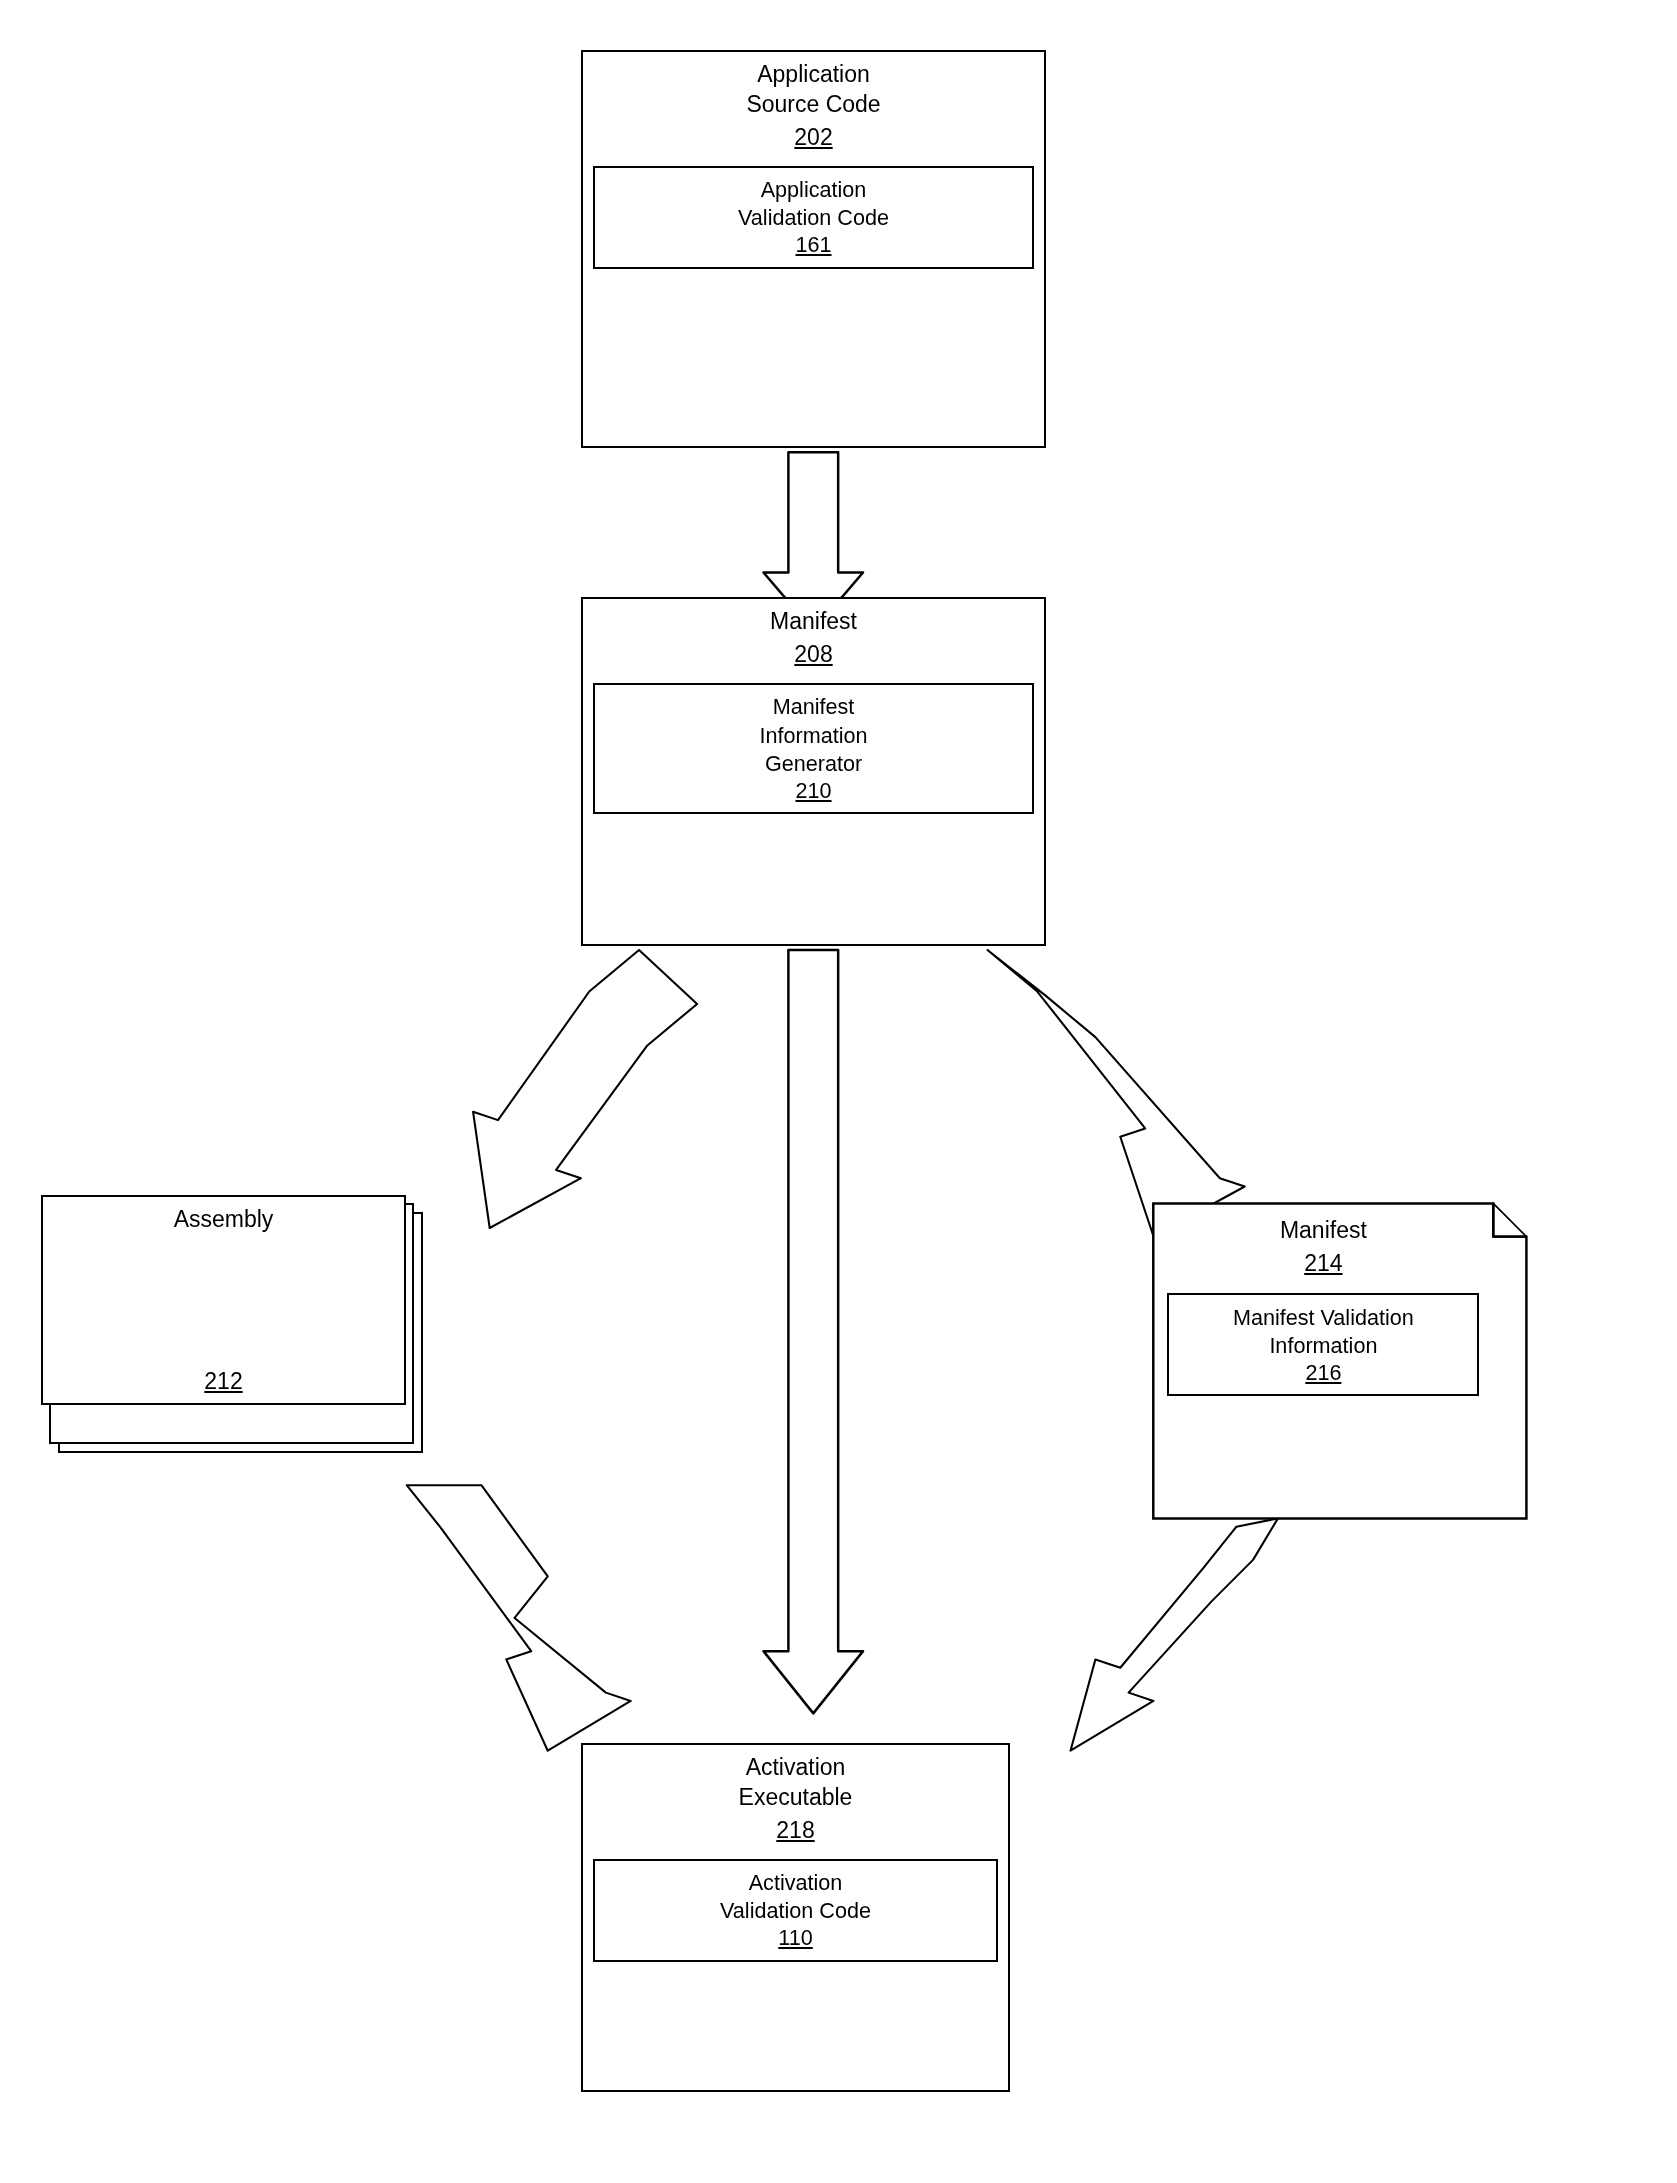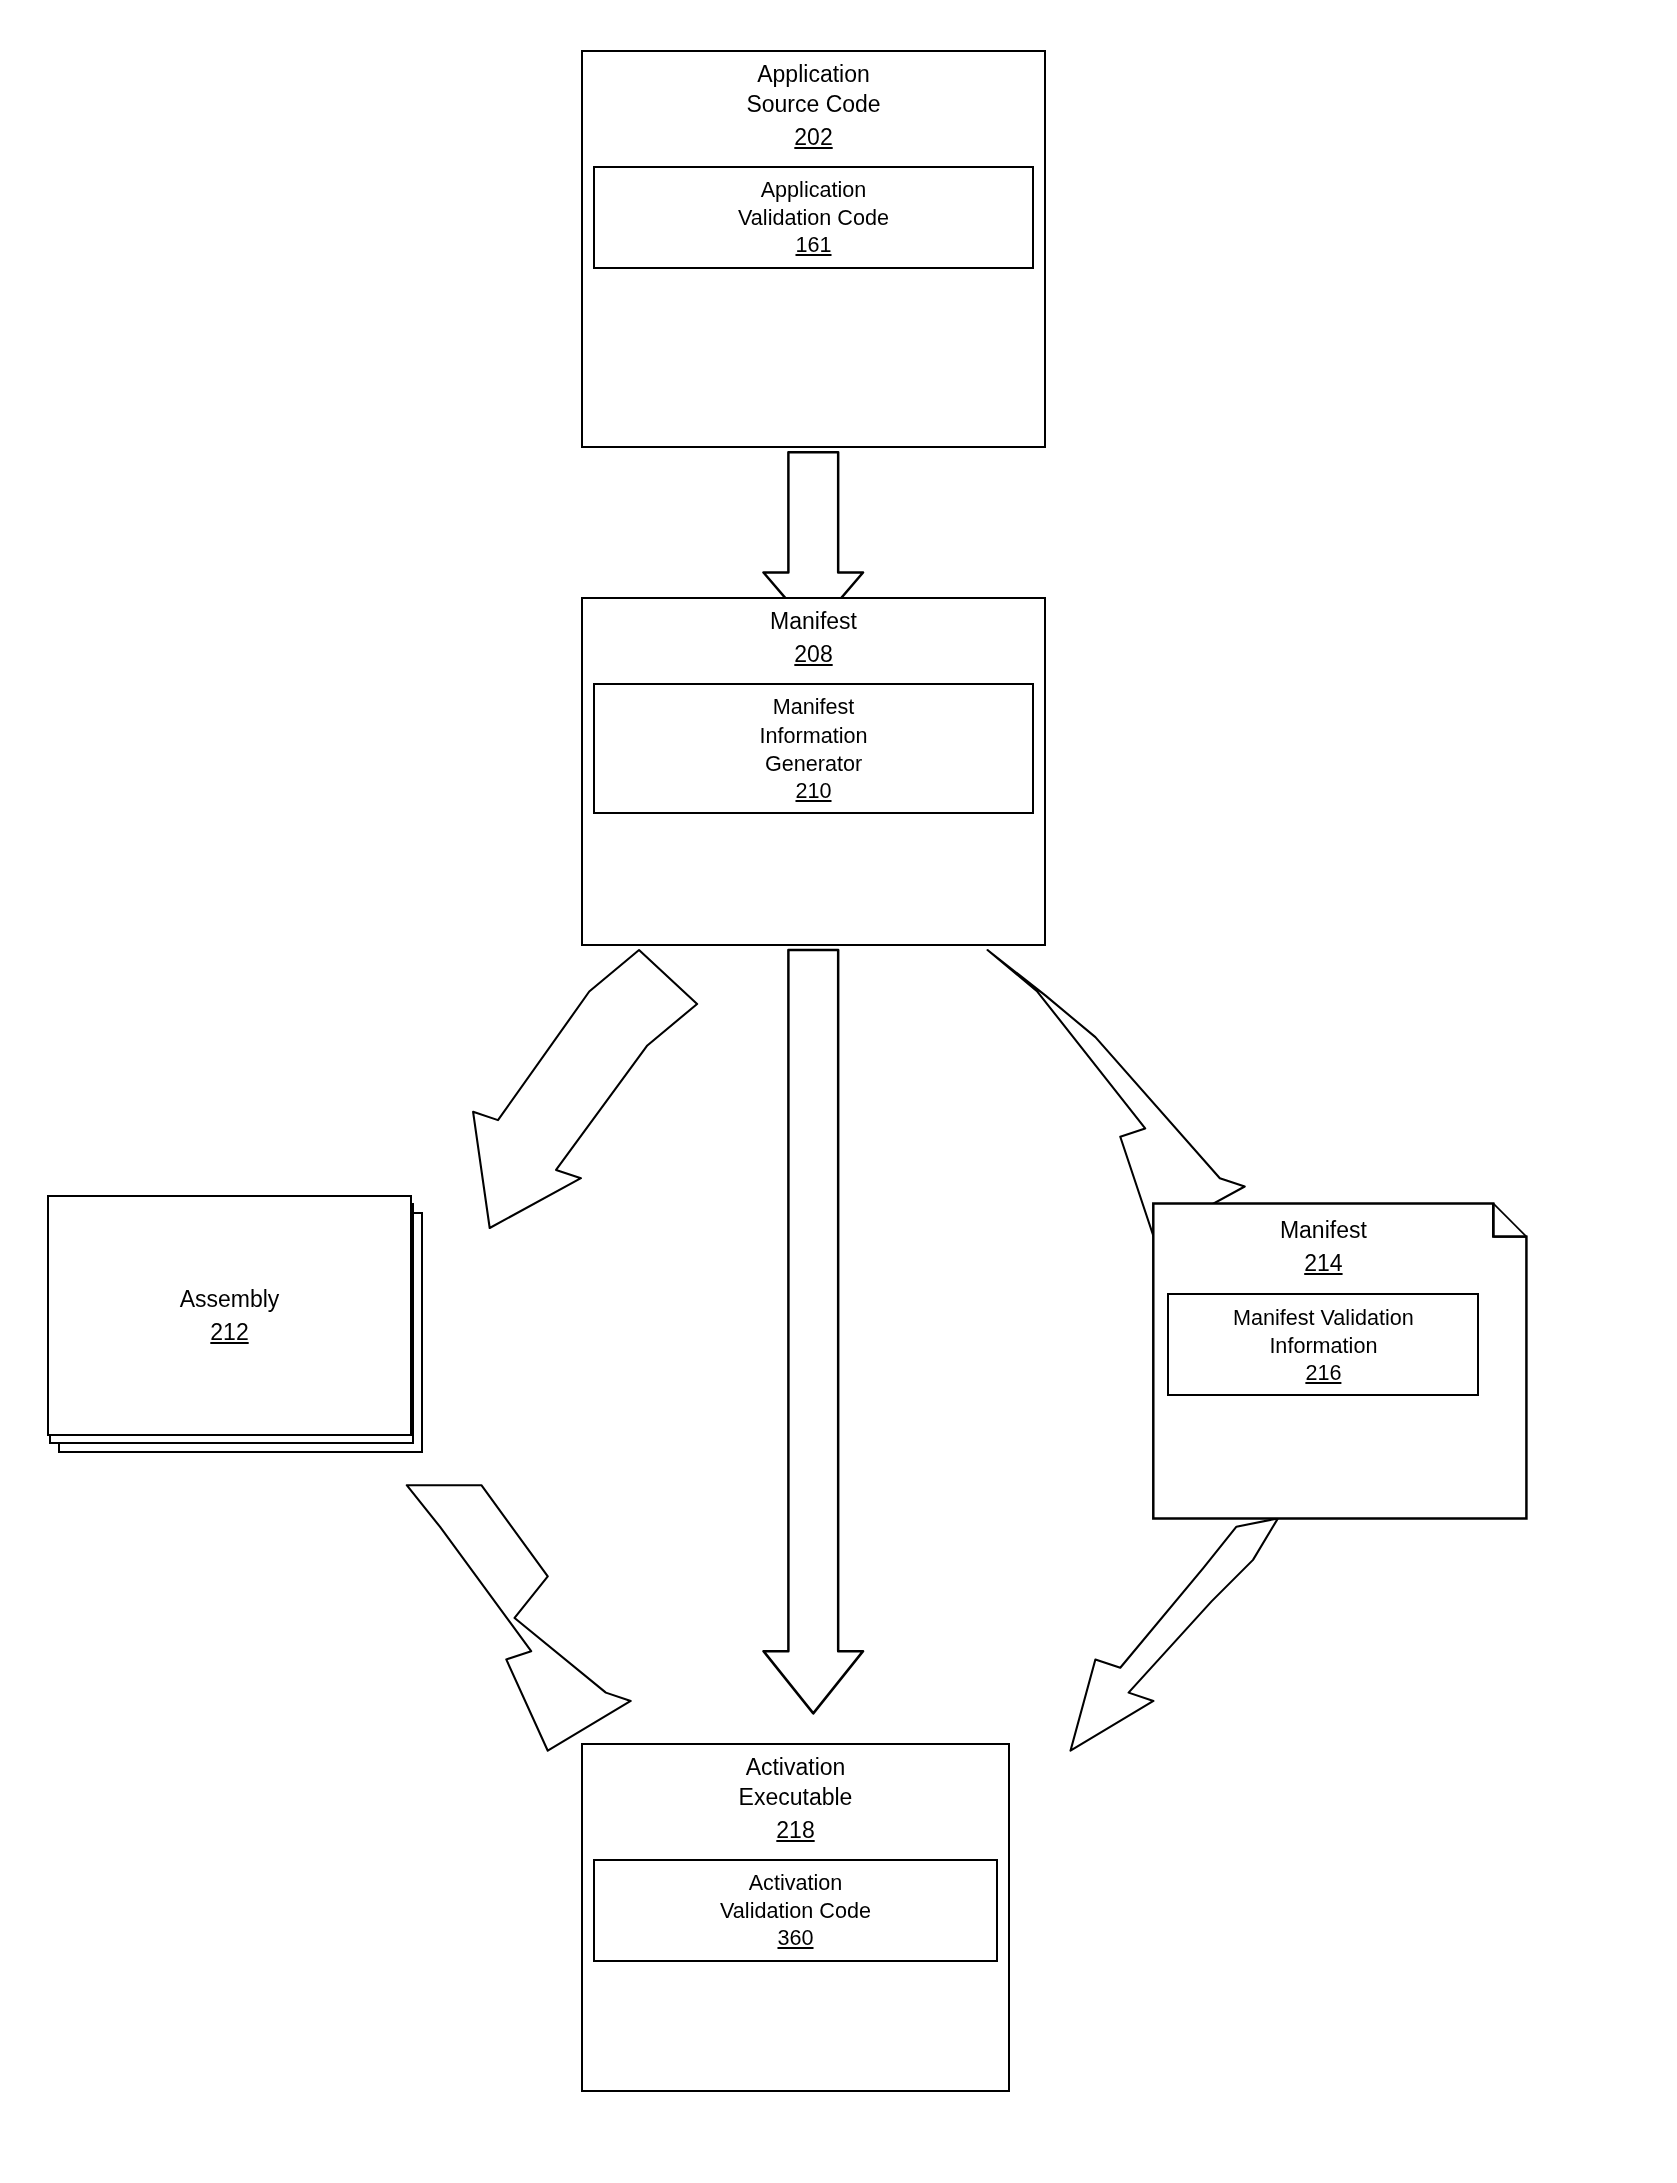--- a/index.html
+++ b/index.html
@@ -104,29 +104,29 @@
       left: 8.3px;
       width: 365px;
       height: 241px;
       border: 2.5px solid #000;
       background: #fff;
     }
 
     .page-stack-front {
       position: absolute;
       top: 0;
-      left: 6px;
+      left: 0;
       width: 365px;
-      height: 241px;
+      height: 210px;
       border: 2.5px solid #000;
       background: #fff;
       display: flex;
       flex-direction: column;
       align-items: center;
-      justify-content: center;
+      justify-content: space-between;
     }
 
     
     #manifest-container {
       position: absolute;
       left: 1145px;
       top: 1195px;
       width: 415px;
       height: 349px;
     }
@@ -230,18 +230,18 @@
       </div>
     </div>
   </div>
 
   <div class="box" id="activation">
     <div class="box-title">Activation<br>Executable</div>
     <div class="box-number">218</div>
 
     <div class="inner-box">
       <div class="inner-box-title">Activation<br>Validation Code</div>
-      <div class="inner-box-number">360</div>
+      <div class="inner-box-number">110</div>
     </div>
   </div>
 
 </div>
 
 
 </body></html>

